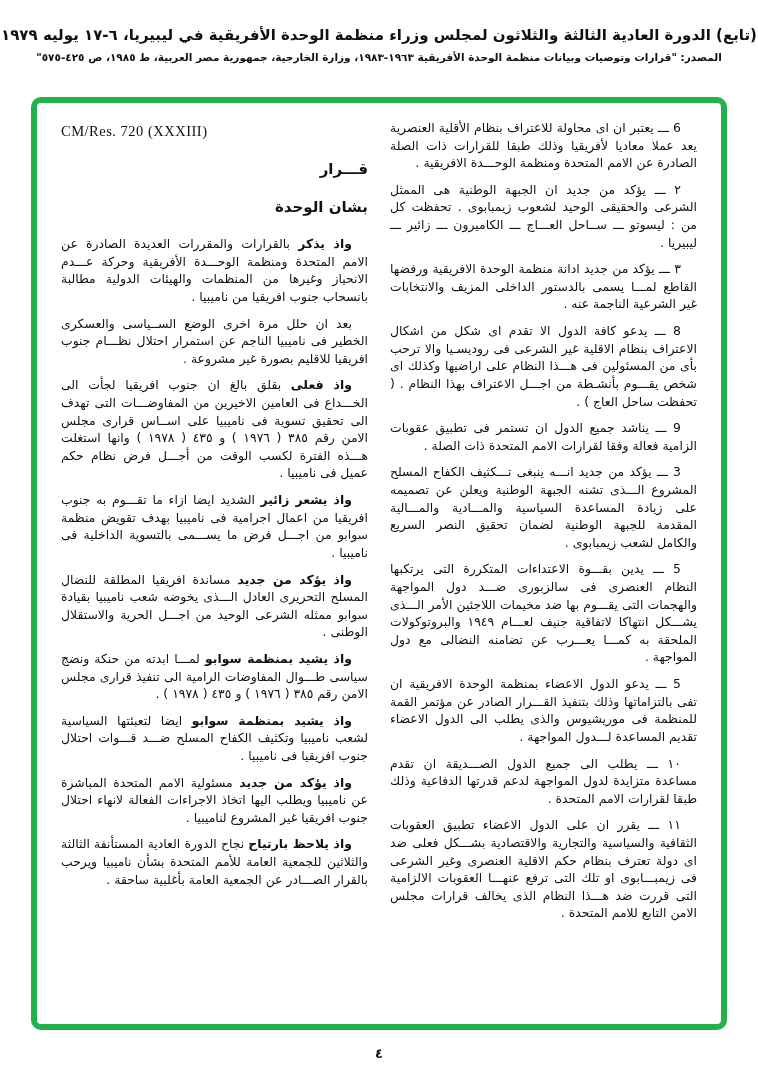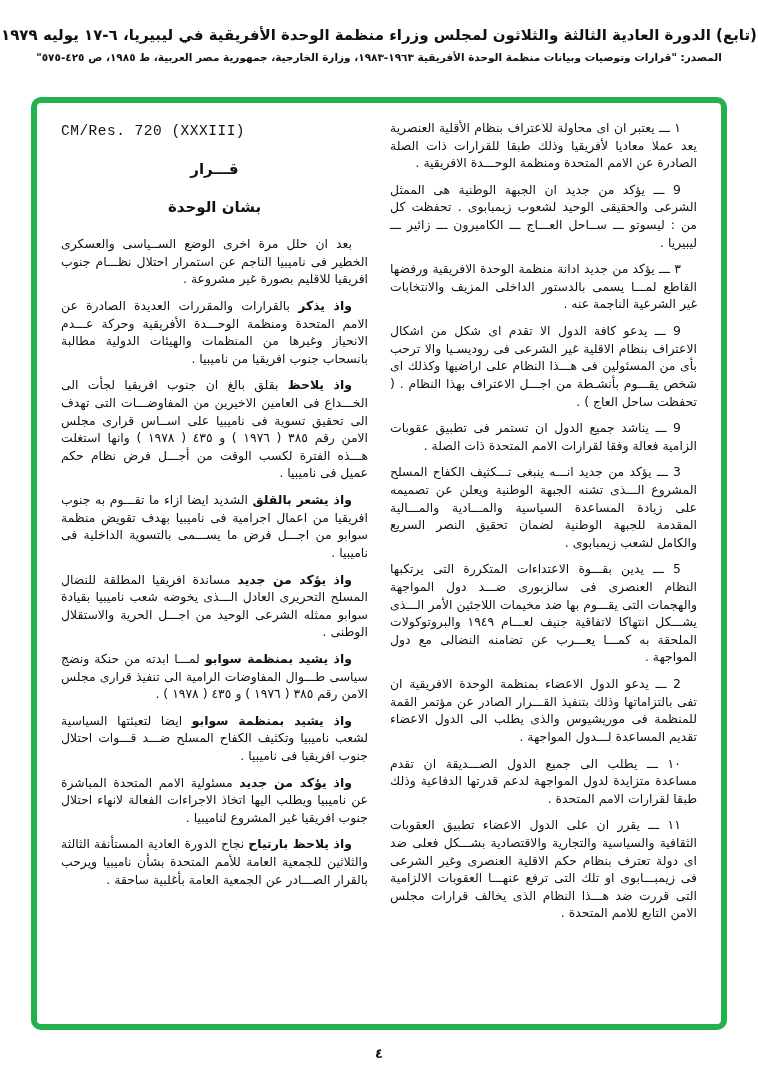--- a/index.html
+++ b/index.html
@@ -27,66 +27,66 @@
   }
   .col {
     flex:1 1 50%;
     direction:rtl; text-align:justify;
     font-size:12.4px; line-height:1.42;
   }
   .col p { text-indent:1.3em; margin-bottom:9px; }
   .lead { font-weight:bold; }
   .res-ref {
     direction:ltr; text-align:left;
-    font-family:Liberation Mono, monospace;
+    font-family:Liberation Serif, serif;
     font-size:14.5px; letter-spacing:.5px;
     margin:2px 0 6px 0; text-indent:0 !important;
   }
   .res-title, .res-subtitle {
-    text-align:center; font-weight:bold; font-size:15px;
+    text-align:right; font-weight:bold; font-size:15px;
     margin:17px 0 !important; text-indent:0 !important;
   }
   .page-number {
     position:absolute; top:1046px; left:0; width:758px;
     text-align:center; font-size:13px; font-weight:bold;
   }
 </style>
 </head>
 <body>
 
 <div class="page-header">
   <div class="hdr1">(تابع) الدورة العادية الثالثة والثلاثون لمجلس وزراء منظمة الوحدة الأفريقية في ليبيريا، ٦-١٧ يوليه ١٩٧٩</div>
   <div class="hdr2">المصدر: "قرارات وتوصيات وبيانات منظمة الوحدة الأفريقية ١٩٦٣-١٩٨٣، وزارة الخارجية، جمهورية مصر العربية، ط ١٩٨٥، ص ٤٢٥-٥٧٥"</div>
 </div>
 
 <div class="doc-frame" style="border-color: rgb(34, 177, 76);">
   <div class="columns">
 
     <div class="col">
-      <p>١ ـــ يعتبر ان اى محاولة للاعتراف بنظام الأقلية العنصرية يعد عملا معاديا لأفريقيا وذلك طبقا للقرارات ذات الصلة الصادرة عن الامم المتحدة ومنظمة الوحـــدة الافريقية .</p>
-      <p>9 ـــ يؤكد من جديد ان الجبهة الوطنية هى الممثل الشرعى والحقيقى الوحيد لشعوب زيمبابوى . تحفظت كل من : ليسوتو ـــ ســاحل العـــاج ـــ الكاميرون ـــ زائير ـــ ليبيريا .</p>
+      <p>6 ـــ يعتبر ان اى محاولة للاعتراف بنظام الأقلية العنصرية يعد عملا معاديا لأفريقيا وذلك طبقا للقرارات ذات الصلة الصادرة عن الامم المتحدة ومنظمة الوحـــدة الافريقية .</p>
+      <p>٢ ـــ يؤكد من جديد ان الجبهة الوطنية هى الممثل الشرعى والحقيقى الوحيد لشعوب زيمبابوى . تحفظت كل من : ليسوتو ـــ ســاحل العـــاج ـــ الكاميرون ـــ زائير ـــ ليبيريا .</p>
       <p>٣ ـــ يؤكد من جديد ادانة منظمة الوحدة الافريقية ورفضها القاطع لمـــا يسمى بالدستور الداخلى المزيف والانتخابات غير الشرعية الناجمة عنه .</p>
-      <p>9 ـــ يدعو كافة الدول الا تقدم اى شكل من اشكال الاعتراف بنظام الاقلية غير الشرعى فى روديسـيا والا ترحب بأى من المسئولين فى هـــذا النظام على اراضيها وكذلك اى شخص يقـــوم بأنشـطة من اجـــل الاعتراف بهذا النظام . ( تحفظت ساحل العاج ) .</p>
+      <p>8 ـــ يدعو كافة الدول الا تقدم اى شكل من اشكال الاعتراف بنظام الاقلية غير الشرعى فى روديسـيا والا ترحب بأى من المسئولين فى هـــذا النظام على اراضيها وكذلك اى شخص يقـــوم بأنشـطة من اجـــل الاعتراف بهذا النظام . ( تحفظت ساحل العاج ) .</p>
       <p>9 ـــ يناشد جميع الدول ان تستمر فى تطبيق عقوبات الزامية فعالة وفقا لقرارات الامم المتحدة ذات الصلة .</p>
       <p>3 ـــ يؤكد من جديد انـــه ينبغى تـــكثيف الكفاح المسلح المشروع الـــذى تشنه الجبهة الوطنية ويعلن عن تصميمه على زيادة المساعدة السياسية والمـــادية والمـــالية المقدمة للجبهة الوطنية لضمان تحقيق النصر السريع والكامل لشعب زيمبابوى .</p>
       <p>5 ـــ يدين بقـــوة الاعتداءات المتكررة التى يرتكبها النظام العنصرى فى سالزبورى ضـــد دول المواجهة والهجمات التى يقـــوم بها ضد مخيمات اللاجئين الأمر الـــذى يشـــكل انتهاكا لاتفاقية جنيف لعـــام ١٩٤٩ والبروتوكولات الملحقة به كمـــا يعـــرب عن تضامنه النضالى مع دول المواجهة .</p>
-      <p>2 ـــ يدعو الدول الاعضاء بمنظمة الوحدة الافريقية ان تفى بالتزاماتها وذلك بتنفيذ القـــرار الصادر عن مؤتمر القمة للمنظمة فى موريشيوس والذى يطلب الى الدول الاعضاء تقديم المساعدة لـــدول المواجهة .</p>
+      <p>5 ـــ يدعو الدول الاعضاء بمنظمة الوحدة الافريقية ان تفى بالتزاماتها وذلك بتنفيذ القـــرار الصادر عن مؤتمر القمة للمنظمة فى موريشيوس والذى يطلب الى الدول الاعضاء تقديم المساعدة لـــدول المواجهة .</p>
       <p>١٠ ـــ يطلب الى جميع الدول الصـــديقة ان تقدم مساعدة متزايدة لدول المواجهة لدعم قدرتها الدفاعية وذلك طبقا لقرارات الامم المتحدة .</p>
       <p>١١ ـــ يقرر ان على الدول الاعضاء تطبيق العقوبات الثقافية والسياسية والتجارية والاقتصادية بشـــكل فعلى ضد اى دولة تعترف بنظام حكم الاقلية العنصرى وغير الشرعى فى زيمبـــابوى او تلك التى ترفع عنهـــا العقوبات الالزامية التى قررت ضد هـــذا النظام الذى يخالف قرارات مجلس الامن التابع للامم المتحدة .</p>
     </div>
 
     <div class="col">
       <p class="res-ref">CM/Res. 720 (XXXIII)</p>
       <p class="res-title">قـــرار</p>
       <p class="res-subtitle">بشان الوحدة</p>
 
+      <p><span class="lead">واذ يذكر</span><span> بالقرارات والمقررات العديدة الصادرة عن الامم المتحدة ومنظمة الوحـــدة الأفريقية وحركة عـــدم الانحياز وغيرها من المنظمات والهيئات الدولية مطالبة بانسحاب جنوب افريقيا من ناميبيا .</span></p>
       <p><span class="lead"></span><span>بعد ان حلل مرة اخرى الوضع الســياسى والعسكرى الخطير فى ناميبيا الناجم عن استمرار احتلال نظـــام جنوب افريقيا للاقليم بصورة غير مشروعة .</span></p>
-      <p><span class="lead">واذ يذكر</span><span> بالقرارات والمقررات العديدة الصادرة عن الامم المتحدة ومنظمة الوحـــدة الأفريقية وحركة عـــدم الانحياز وغيرها من المنظمات والهيئات الدولية مطالبة بانسحاب جنوب افريقيا من ناميبيا .</span></p>
-      <p><span class="lead">واذ يلاحظ</span><span> بقلق بالغ ان جنوب افريقيا لجأت الى الخـــداع فى العامين الاخيرين من المفاوضـــات التى تهدف الى تحقيق تسوية فى ناميبيا على اســاس قرارى مجلس الامن رقم ٣٨٥ ( ١٩٧٦ ) و ٤٣٥ ( ١٩٧٨ ) وانها استغلت هـــذه الفترة لكسب الوقت من أجـــل فرض نظام حكم عميل فى ناميبيا .</span></p>
-      <p><span class="lead">واذ يشعر بالقلق</span><span> الشديد ايضا ازاء ما تقـــوم به جنوب افريقيا من اعمال اجرامية فى ناميبيا بهدف تقويض منظمة سوابو من اجـــل فرض ما يســـمى بالتسوية الداخلية فى ناميبيا .</span></p>
+      <p><span class="lead">واذ فعلى</span><span> بقلق بالغ ان جنوب افريقيا لجأت الى الخـــداع فى العامين الاخيرين من المفاوضـــات التى تهدف الى تحقيق تسوية فى ناميبيا على اســاس قرارى مجلس الامن رقم ٣٨٥ ( ١٩٧٦ ) و ٤٣٥ ( ١٩٧٨ ) وانها استغلت هـــذه الفترة لكسب الوقت من أجـــل فرض نظام حكم عميل فى ناميبيا .</span></p>
+      <p><span class="lead">واذ يشعر زائير</span><span> الشديد ايضا ازاء ما تقـــوم به جنوب افريقيا من اعمال اجرامية فى ناميبيا بهدف تقويض منظمة سوابو من اجـــل فرض ما يســـمى بالتسوية الداخلية فى ناميبيا .</span></p>
       <p><span class="lead">واذ يؤكد من جديد</span><span> مساندة افريقيا المطلقة للنضال المسلح التحريرى العادل الـــذى يخوضه شعب ناميبيا بقيادة سوابو ممثله الشرعى الوحيد من اجـــل الحرية والاستقلال الوطنى .</span></p>
       <p><span class="lead">واذ يشيد بمنظمة سوابو</span><span> لمـــا ابدته من حنكة ونضج سياسى طـــوال المفاوضات الرامية الى تنفيذ قرارى مجلس الامن رقم ٣٨٥ ( ١٩٧٦ ) و ٤٣٥ ( ١٩٧٨ ) .</span></p>
       <p><span class="lead">واذ يشيد بمنظمة سوابو</span><span> ايضا لتعبئتها السياسية لشعب ناميبيا وتكثيف الكفاح المسلح ضـــد قـــوات احتلال جنوب افريقيا فى ناميبيا .</span></p>
       <p><span class="lead">واذ يؤكد من جديد</span><span> مسئولية الامم المتحدة المباشرة عن ناميبيا ويطلب اليها اتخاذ الاجراءات الفعالة لانهاء احتلال جنوب افريقيا غير المشروع لناميبيا .</span></p>
       <p><span class="lead">واذ يلاحظ بارتياح</span><span> نجاح الدورة العادية المستأنفة الثالثة والثلاثين للجمعية العامة للأمم المتحدة بشأن ناميبيا ويرحب بالقرار الصـــادر عن الجمعية العامة بأغلبية ساحقة .</span></p>
     </div>
 
   </div>
 </div>
 

